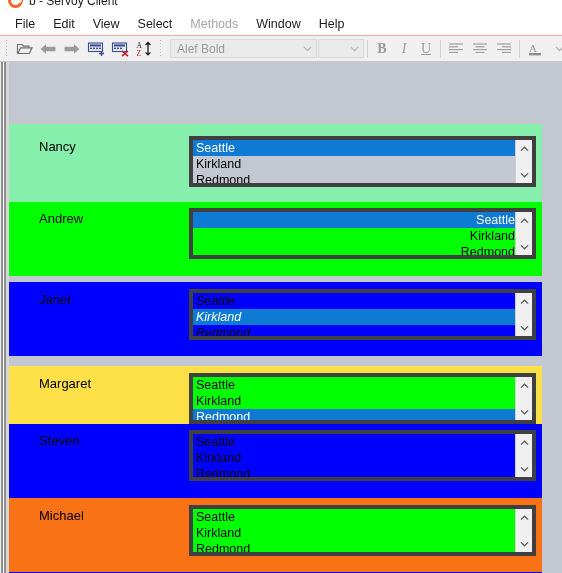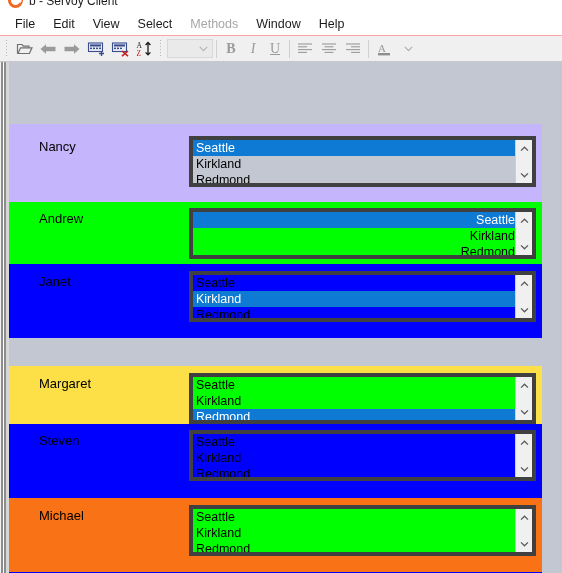--- a/index.html
+++ b/index.html
@@ -324,20 +324,28 @@
         <svg width="17" height="16" viewBox="0 0 17 16">
           <text x="0.5" y="7" font-size="7.5" font-family="Liberation Serif, serif" fill="#1a1a1a">A</text>
           <text x="0.5" y="15" font-size="7.5" font-family="Liberation Serif, serif" fill="#c12020">Z</text>
           <path d="M12 1.8 V13.6 M9.6 4 L12 1.5 L14.4 4 M9.6 11.4 L12 13.9 L14.4 11.4" stroke="#1a1a1a" stroke-width="1.3" fill="none"></path>
         </svg>
       </span>
     </div>
 
     <div class="tb-grip"></div>
 
+    <div class="tb-combo font-name">
+      <span class="combo-val">Alef Bold</span>
+      <span class="combo-arrow">
+        <svg width="9" height="6" viewBox="0 0 9 6">
+          <path d="M0.8 0.8 L4.5 4.6 L8.2 0.8" fill="none" stroke="#b5b5b5" stroke-width="1.2"></path>
+        </svg>
+      </span>
+    </div>
 
     <div class="tb-combo font-size">
       <span class="combo-val"></span>
       <span class="combo-arrow">
         <svg width="9" height="6" viewBox="0 0 9 6">
           <path d="M0.8 0.8 L4.5 4.6 L8.2 0.8" fill="none" stroke="#b5b5b5" stroke-width="1.2"></path>
         </svg>
       </span>
     </div>
 
@@ -401,21 +409,21 @@
         <svg width="9" height="6" viewBox="0 0 9 6">
           <path d="M0.8 0.8 L4.5 4.6 L8.2 0.8" fill="none" stroke="#aeaeae" stroke-width="1.2"></path>
         </svg>
       </span>
     </div>
   </div>
 
   <div class="form-body">
     <div class="left-rail"></div>
 
-    <div class="record-row" style="top:62px;height:78px;background:#c4b5fd;">
+    <div class="record-row" style="top:62px;height:78px;background:#86efac;">
       <div class="emp-name" style="top:15px;">Nancy</div>
       <div class="listbox" style="left:180px;top:12px;width:347px;height:51px;background:#c3c7d1;">
         <div class="list-items">
           <div class="list-option selected">Seattle</div>
           <div class="list-option">Kirkland</div>
           <div class="list-option">Redmond</div>
         </div>
         <div class="vscroll">
           <div class="arrow up">
             <svg width="9" height="6" viewBox="0 0 9 6">
@@ -447,21 +455,21 @@
           </div>
           <div class="arrow down">
             <svg width="9" height="6" viewBox="0 0 9 6">
                 <path d="M1 1.4 L4.5 4.8 L8 1.4" fill="none" stroke="#5a5a5a" stroke-width="1.3"></path>
               </svg>
           </div>
         </div>
       </div>
     </div>
 
-    <div class="record-row" style="top:202px;height:74px;background:#0000ff;">
+    <div class="record-row" style="top:220px;height:74px;background:#0000ff;font-style:italic;">
       <div class="emp-name" style="top:10px;">Janet</div>
       <div class="listbox" style="left:180px;top:7px;width:347px;height:51px;background:#0000ff;">
         <div class="list-items">
           <div class="list-option">Seattle</div>
           <div class="list-option selected">Kirkland</div>
           <div class="list-option">Redmond</div>
         </div>
         <div class="vscroll">
           <div class="arrow up">
             <svg width="9" height="6" viewBox="0 0 9 6">

